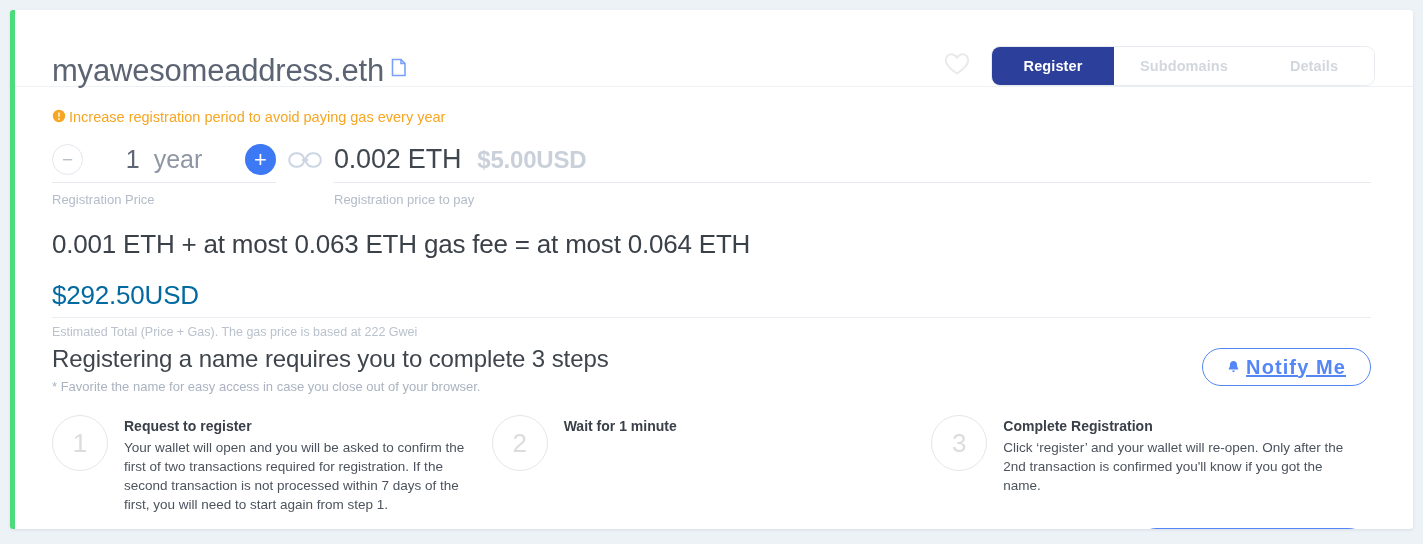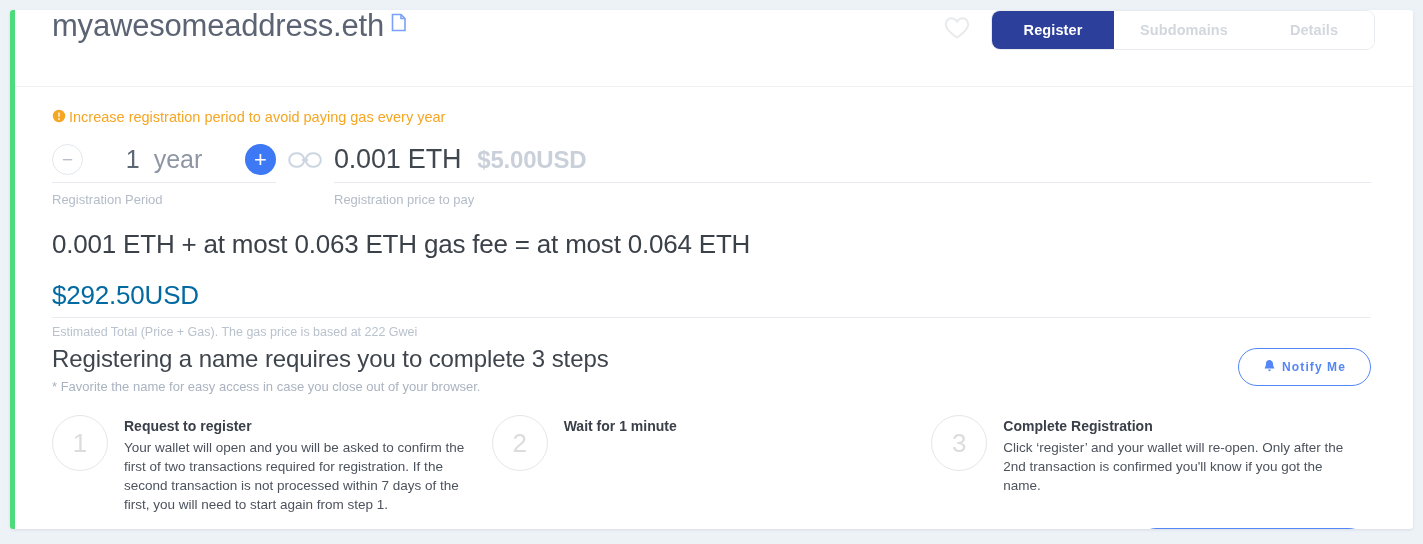--- a/index.html
+++ b/index.html
@@ -38,21 +38,21 @@
     background: #4ddb7b;
     z-index: 5;
   }
 
   
   .card-header {
     position: relative;
     height: 77px;
     border-bottom: 1px solid #eef1f4;
     display: flex;
-    align-items: flex-start;
+    align-items: flex-end;
     padding-left: 42px;
     padding-right: 38px;
   }
   .domain-title {
     font-size: 31px;
     font-weight: 300;
     color: #5c6474;
     letter-spacing: -0.2px;
     line-height: 1;
   }
@@ -252,25 +252,26 @@
     margin-top: 3px;
     border: 1.5px solid #5586f5;
     color: #5586f5;
     border-radius: 22px;
     height: 38px;
     padding: 0 24px;
     display: flex;
     align-items: center;
     justify-content: center;
     gap: 6px;
-    font-size: 12px;
+    font-size: 20px;
     font-weight: bold;
     letter-spacing: 1.1px;
     background: #fff;
     cursor: pointer;
+    text-decoration: underline;
   }
 
   
   .steps {
     display: flex;
     margin-top: 20px;
     gap: 0;
   }
   .step {
     display: flex;
@@ -375,36 +376,36 @@
 
         <div class="period-group">
           <div class="period-control">
             <div class="circle-btn minus">−</div>
             <div class="period-value">
               <span class="period-num">1</span>
               <span class="period-unit">year</span>
             </div>
             <div class="circle-btn plus">+</div>
           </div>
-          <div class="field-caption">Registration Period</div>
+          <div class="field-caption">Registration Price</div>
         </div>
 
         <div class="link-icon-wrap">
           <span>
             <svg width="34" height="18" viewBox="0 0 34 18">
                 <path d="M14 9 H20" stroke="#ccd5e2" stroke-width="2" fill="none"></path>
                 <rect x="1.2" y="2.2" width="15" height="13.6" rx="6.8" fill="none" stroke="#ccd5e2" stroke-width="2"></rect>
                 <rect x="17.8" y="2.2" width="15" height="13.6" rx="6.8" fill="none" stroke="#ccd5e2" stroke-width="2"></rect>
               </svg>
           </span>
         </div>
 
         <div class="price-group">
           <div class="price-control">
-            <span class="price-eth">0.001 ETH</span>
+            <span class="price-eth">0.002 ETH</span>
             <span class="price-usd">$5.00USD</span>
           </div>
           <div class="field-caption">Registration price to pay</div>
         </div>
       </div>
 
       <div class="total-group">
         <div class="total-control">
           <span class="total-eth">0.001 ETH + at most 0.063 ETH gas fee = at most 0.064 ETH</span>
           <span class="total-usd">$292.50USD</span>

